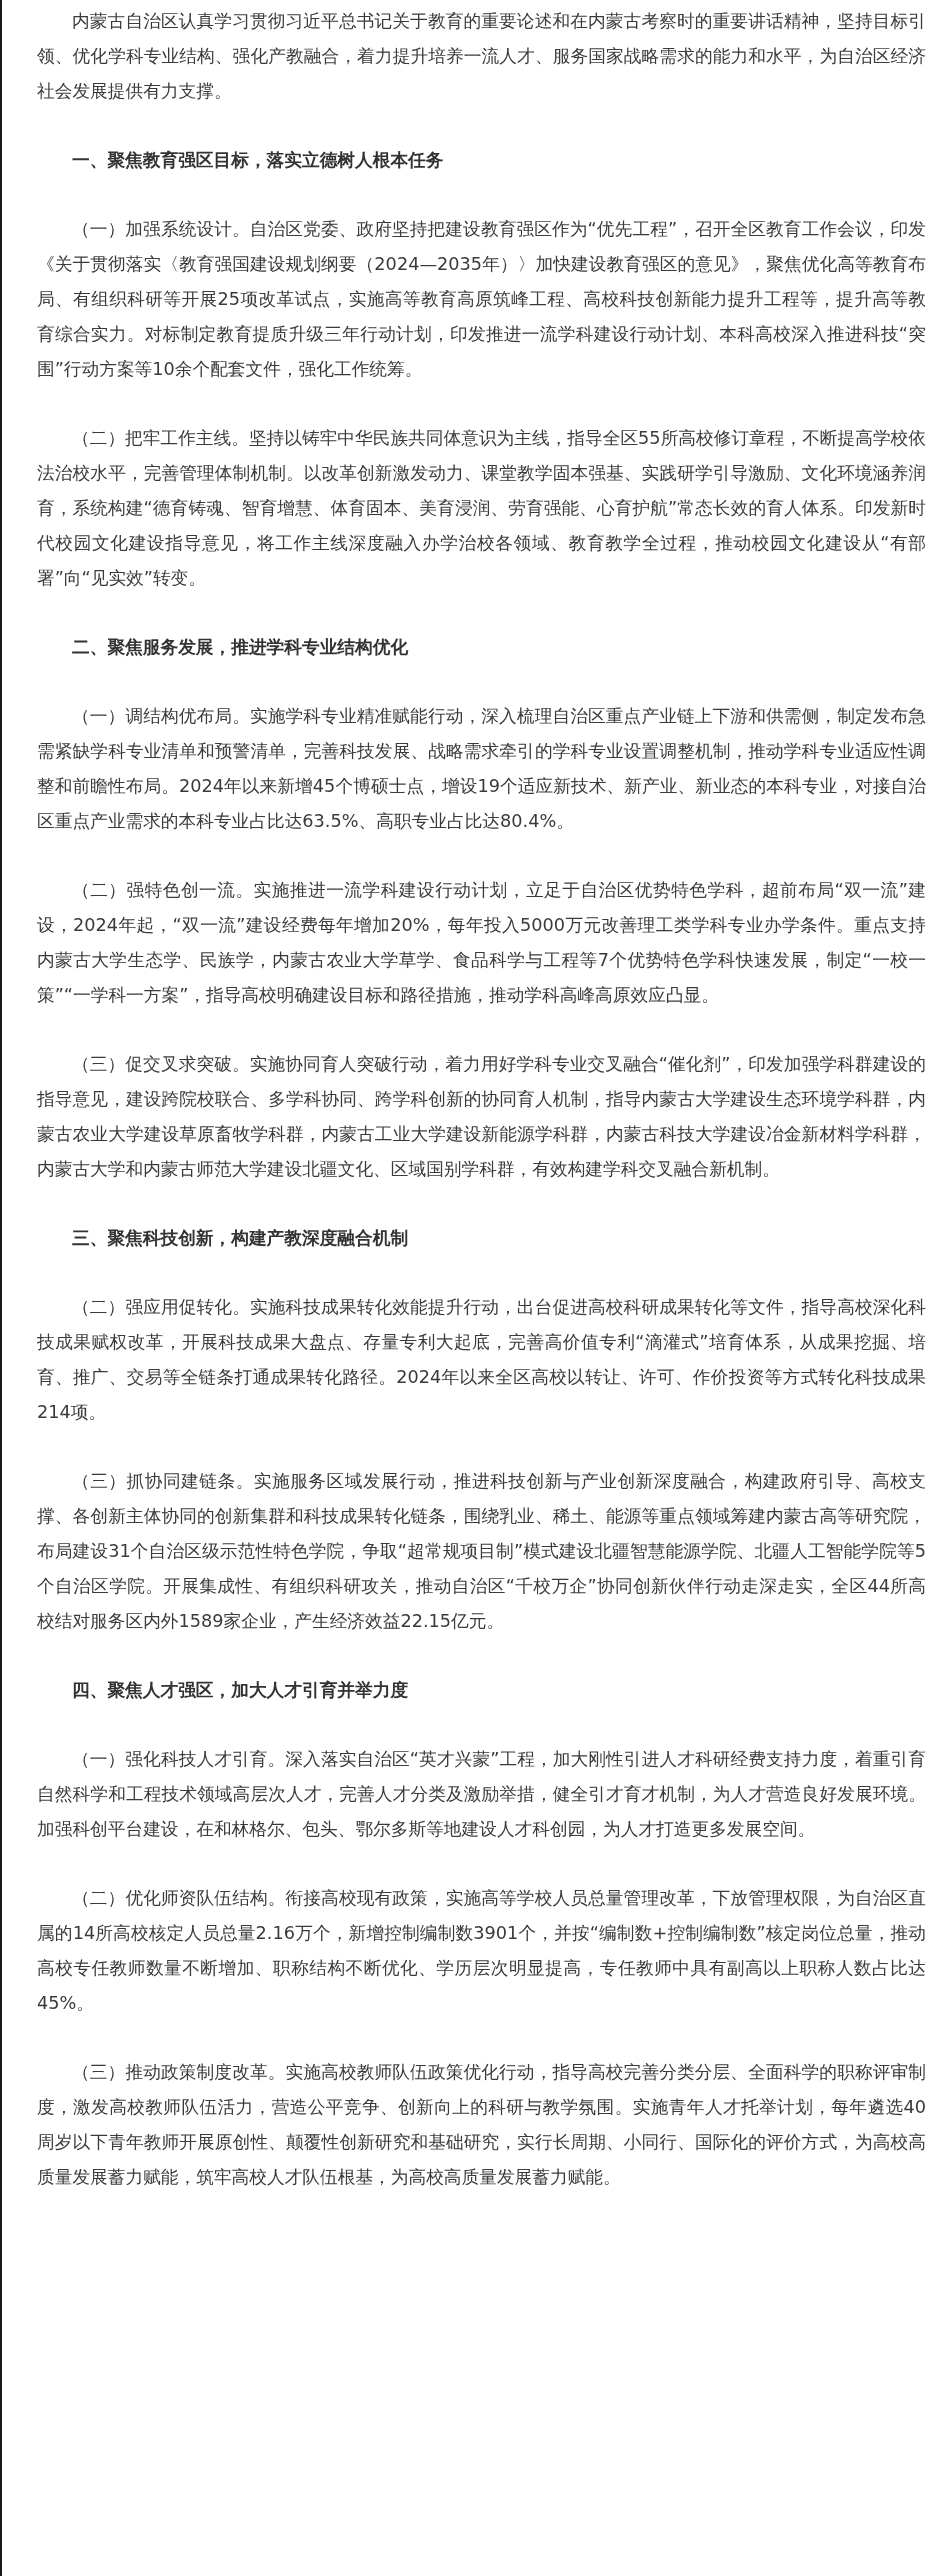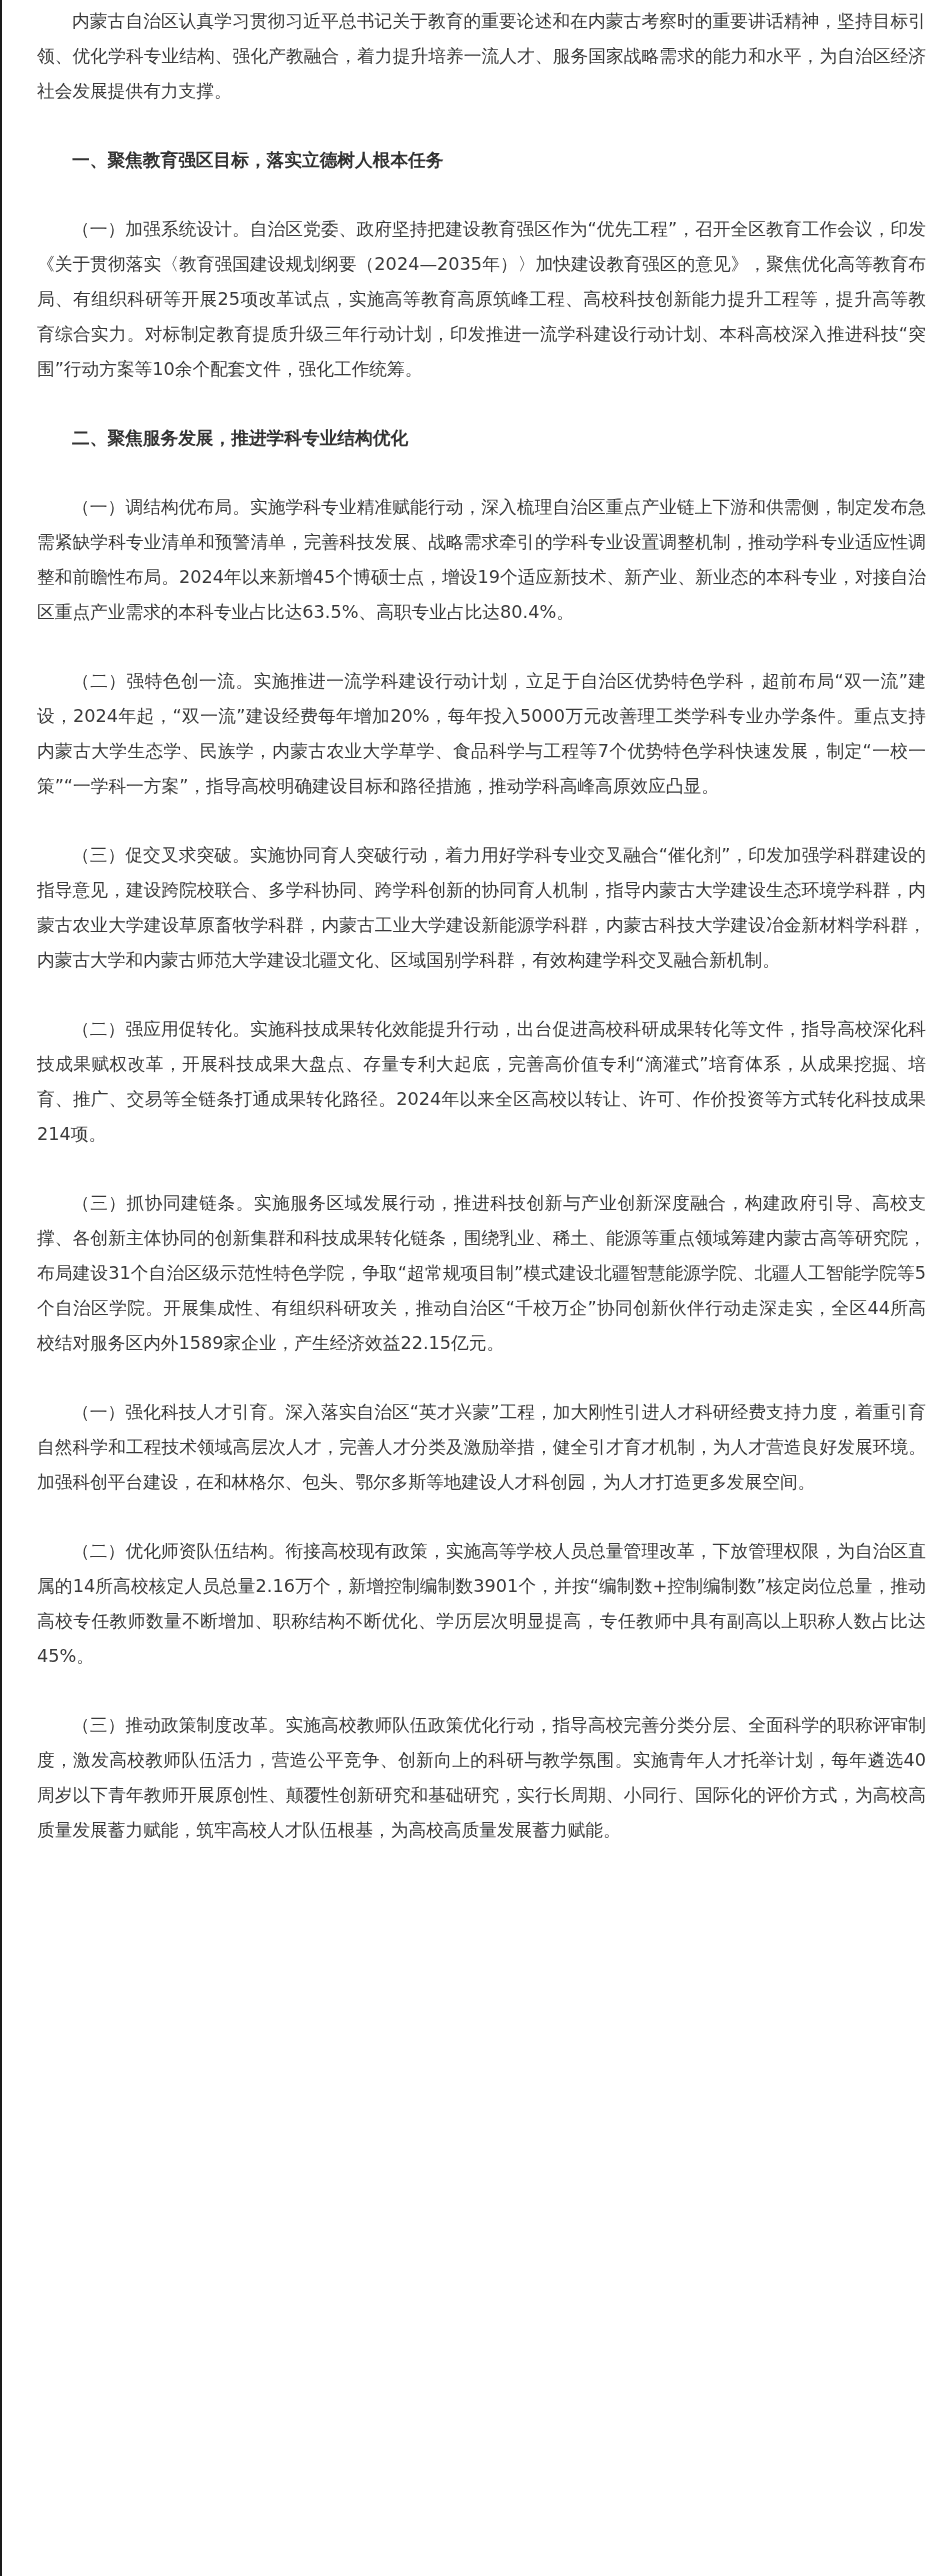--- a/index.html
+++ b/index.html
@@ -49,26 +49,29 @@
 </head>
 <body>
 
 <div class="left-border"></div>
 
 <div class="article">
   <p>内蒙古自治区认真学习贯彻习近平总书记关于教育的重要论述和在内蒙古考察时的重要讲话精神，坚持目标引领、优化学科专业结构、强化产教融合，着力提升培养一流人才、服务国家战略需求的能力和水平，为自治区经济社会发展提供有力支撑。</p>
 
   <h2>一、聚焦教育强区目标，落实立德树人根本任务</h2>
   <p>（一）加强系统设计。自治区党委、政府坚持把建设教育强区作为“优先工程”，召开全区教育工作会议，印发《关于贯彻落实〈教育强国建设规划纲要（2024—2035年）〉加快建设教育强区的意见》，聚焦优化高等教育布局、有组织科研等开展25项改革试点，实施高等教育高原筑峰工程、高校科技创新能力提升工程等，提升高等教育综合实力。对标制定教育提质升级三年行动计划，印发推进一流学科建设行动计划、本科高校深入推进科技“突围”行动方案等10余个配套文件，强化工作统筹。</p>
+  <p>（二）把牢工作主线。坚持以铸牢中华民族共同体意识为主线，指导全区55所高校修订章程，不断提高学校依法治校水平，完善管理体制机制。以改革创新激发动力、课堂教学固本强基、实践研学引导激励、文化环境涵养润育，系统构建“德育铸魂、智育增慧、体育固本、美育浸润、劳育强能、心育护航”常态长效的育人体系。印发新时代校园文化建设指导意见，将工作主线深度融入办学治校各领域、教育教学全过程，推动校园文化建设从“有部署”向“见实效”转变。</p>
 
   <h2>二、聚焦服务发展，推进学科专业结构优化</h2>
   <p>（一）调结构优布局。实施学科专业精准赋能行动，深入梳理自治区重点产业链上下游和供需侧，制定发布急需紧缺学科专业清单和预警清单，完善科技发展、战略需求牵引的学科专业设置调整机制，推动学科专业适应性调整和前瞻性布局。2024年以来新增45个博硕士点，增设19个适应新技术、新产业、新业态的本科专业，对接自治区重点产业需求的本科专业占比达63.5%、高职专业占比达80.4%。</p>
   <p>（二）强特色创一流。实施推进一流学科建设行动计划，立足于自治区优势特色学科，超前布局“双一流”建设，2024年起，“双一流”建设经费每年增加20%，每年投入5000万元改善理工类学科专业办学条件。重点支持内蒙古大学生态学、民族学，内蒙古农业大学草学、食品科学与工程等7个优势特色学科快速发展，制定“一校一策”“一学科一方案”，指导高校明确建设目标和路径措施，推动学科高峰高原效应凸显。</p>
   <p>（三）促交叉求突破。实施协同育人突破行动，着力用好学科专业交叉融合“催化剂”，印发加强学科群建设的指导意见，建设跨院校联合、多学科协同、跨学科创新的协同育人机制，指导内蒙古大学建设生态环境学科群，内蒙古农业大学建设草原畜牧学科群，内蒙古工业大学建设新能源学科群，内蒙古科技大学建设冶金新材料学科群，内蒙古大学和内蒙古师范大学建设北疆文化、区域国别学科群，有效构建学科交叉融合新机制。</p>
 
+  <h2>三、聚焦科技创新，构建产教深度融合机制</h2>
   <p>（二）强应用促转化。实施科技成果转化效能提升行动，出台促进高校科研成果转化等文件，指导高校深化科技成果赋权改革，开展科技成果大盘点、存量专利大起底，完善高价值专利“滴灌式”培育体系，从成果挖掘、培育、推广、交易等全链条打通成果转化路径。2024年以来全区高校以转让、许可、作价投资等方式转化科技成果214项。</p>
   <p>（三）抓协同建链条。实施服务区域发展行动，推进科技创新与产业创新深度融合，构建政府引导、高校支撑、各创新主体协同的创新集群和科技成果转化链条，围绕乳业、稀土、能源等重点领域筹建内蒙古高等研究院，布局建设31个自治区级示范性特色学院，争取“超常规项目制”模式建设北疆智慧能源学院、北疆人工智能学院等5个自治区学院。开展集成性、有组织科研攻关，推动自治区“千校万企”协同创新伙伴行动走深走实，全区44所高校结对服务区内外1589家企业，产生经济效益22.15亿元。</p>
 
+  <h2>四、聚焦人才强区，加大人才引育并举力度</h2>
   <p>（一）强化科技人才引育。深入落实自治区“英才兴蒙”工程，加大刚性引进人才科研经费支持力度，着重引育自然科学和工程技术领域高层次人才，完善人才分类及激励举措，健全引才育才机制，为人才营造良好发展环境。加强科创平台建设，在和林格尔、包头、鄂尔多斯等地建设人才科创园，为人才打造更多发展空间。</p>
   <p>（二）优化师资队伍结构。衔接高校现有政策，实施高等学校人员总量管理改革，下放管理权限，为自治区直属的14所高校核定人员总量2.16万个，新增控制编制数3901个，并按“编制数+控制编制数”核定岗位总量，推动高校专任教师数量不断增加、职称结构不断优化、学历层次明显提高，专任教师中具有副高以上职称人数占比达45%。</p>
   <p>（三）推动政策制度改革。实施高校教师队伍政策优化行动，指导高校完善分类分层、全面科学的职称评审制度，激发高校教师队伍活力，营造公平竞争、创新向上的科研与教学氛围。实施青年人才托举计划，每年遴选40周岁以下青年教师开展原创性、颠覆性创新研究和基础研究，实行长周期、小同行、国际化的评价方式，为高校高质量发展蓄力赋能，筑牢高校人才队伍根基，为高校高质量发展蓄力赋能。</p>
 </div>
 
 
 </body></html>

